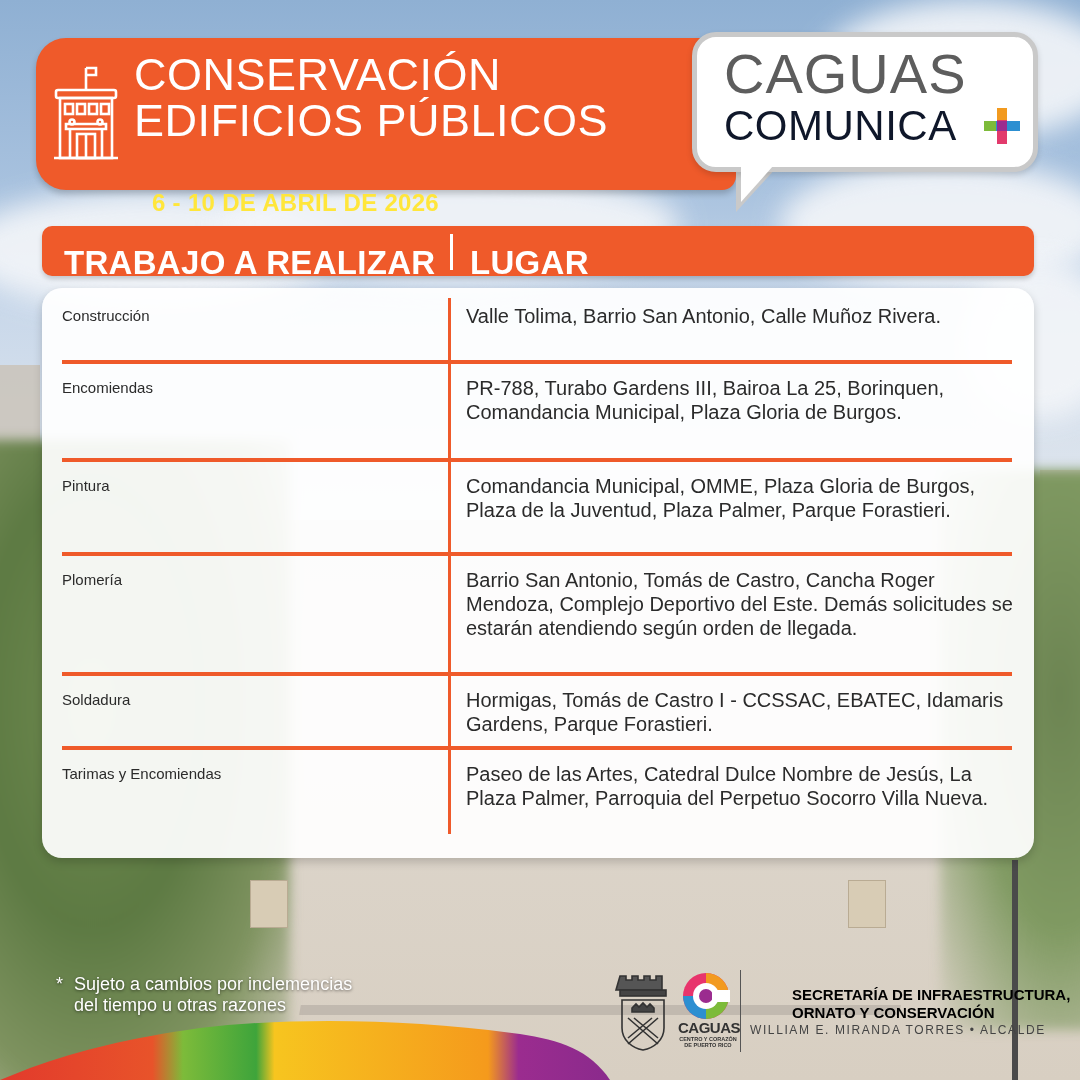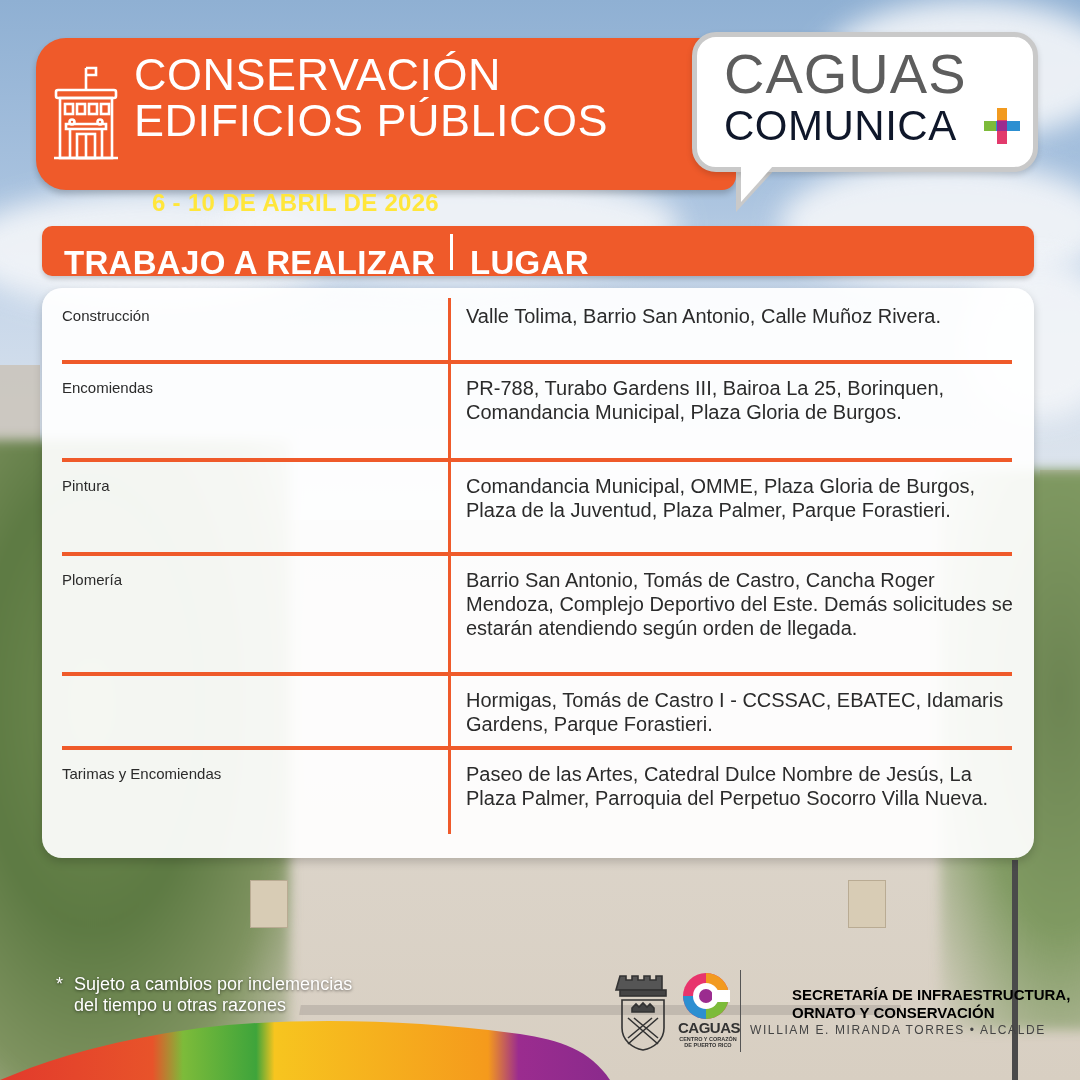--- a/index.html
+++ b/index.html
@@ -250,20 +250,21 @@
   </div>
   <div class="row-sep" style="top:264px;"></div>
 
   <div class="row" style="top:264px;height:120px;">
     <div class="cell-work">Plomería</div>
     <div class="cell-place">Barrio San Antonio, Tomás de Castro, Cancha Roger Mendoza, Complejo Deportivo del Este. Demás solicitudes se estarán atendiendo según orden de llegada.</div>
   </div>
   <div class="row-sep" style="top:384px;"></div>
 
   <div class="row" style="top:384px;height:74px;">
+    <div class="cell-work">Soldadura</div>
     <div class="cell-place">Hormigas, Tomás de Castro I - CCSSAC, EBATEC, Idamaris Gardens, Parque Forastieri.</div>
   </div>
   <div class="row-sep" style="top:458px;"></div>
 
   <div class="row" style="top:458px;height:100px;">
     <div class="cell-work">Tarimas y Encomiendas</div>
     <div class="cell-place">Paseo de las Artes, Catedral Dulce Nombre de Jesús, La Plaza Palmer, Parroquia del Perpetuo Socorro Villa Nueva.</div>
   </div>
 </div>
 

